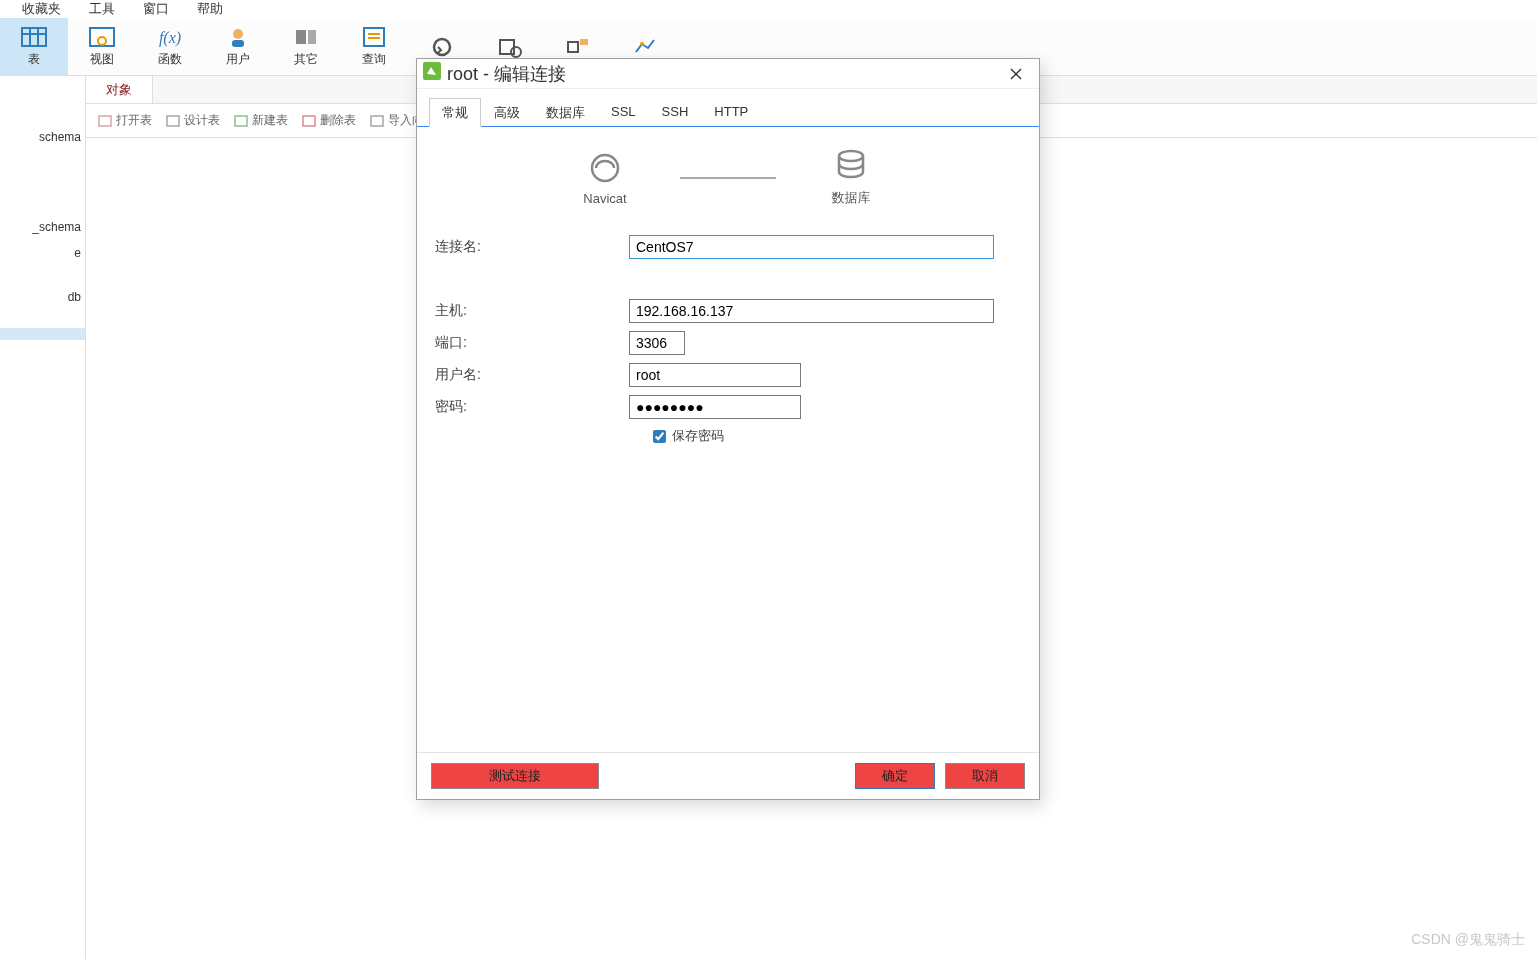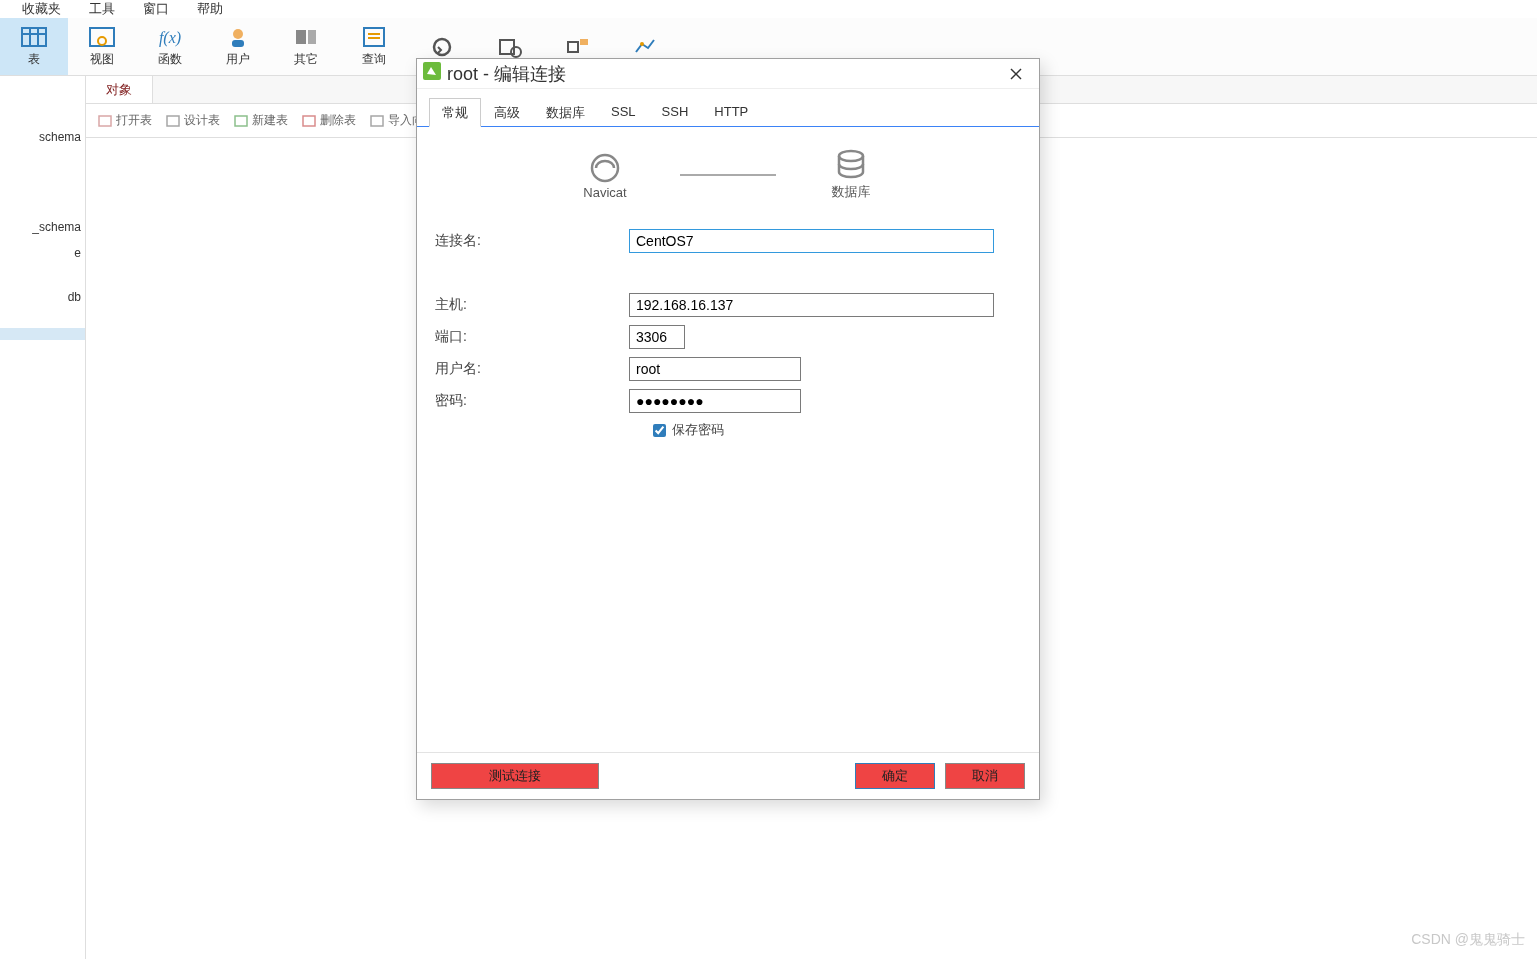--- a/index.html
+++ b/index.html
@@ -171,20 +171,21 @@
       justify-content: center;
       align-items: center;
       gap: 20px;
       margin-bottom: 28px;
       margin-top: 6px;
     }
     .diagram-box {
       display: flex;
       flex-direction: column;
       align-items: center;
+      gap: 6px;
       font-size: 13px;
       color: #555;
       width: 110px;
     }
     .diagram-line {
       width: 96px;
       border-top: 2px solid #aaa;
     }
     .form-row {
       display: flex;

